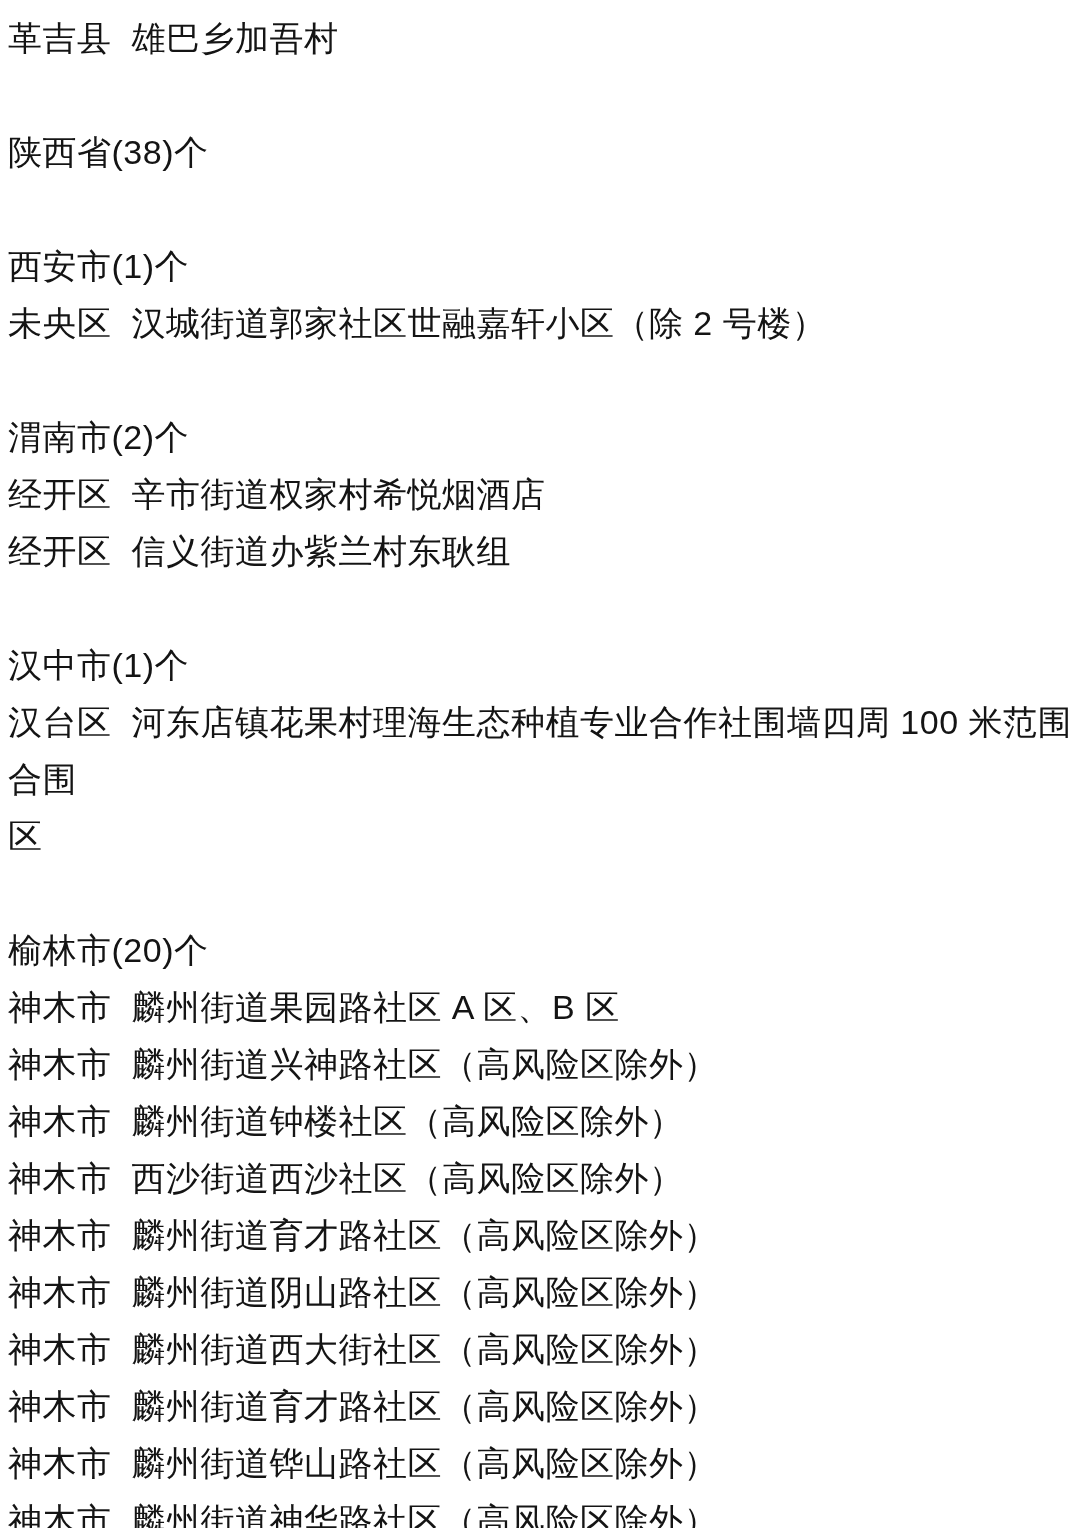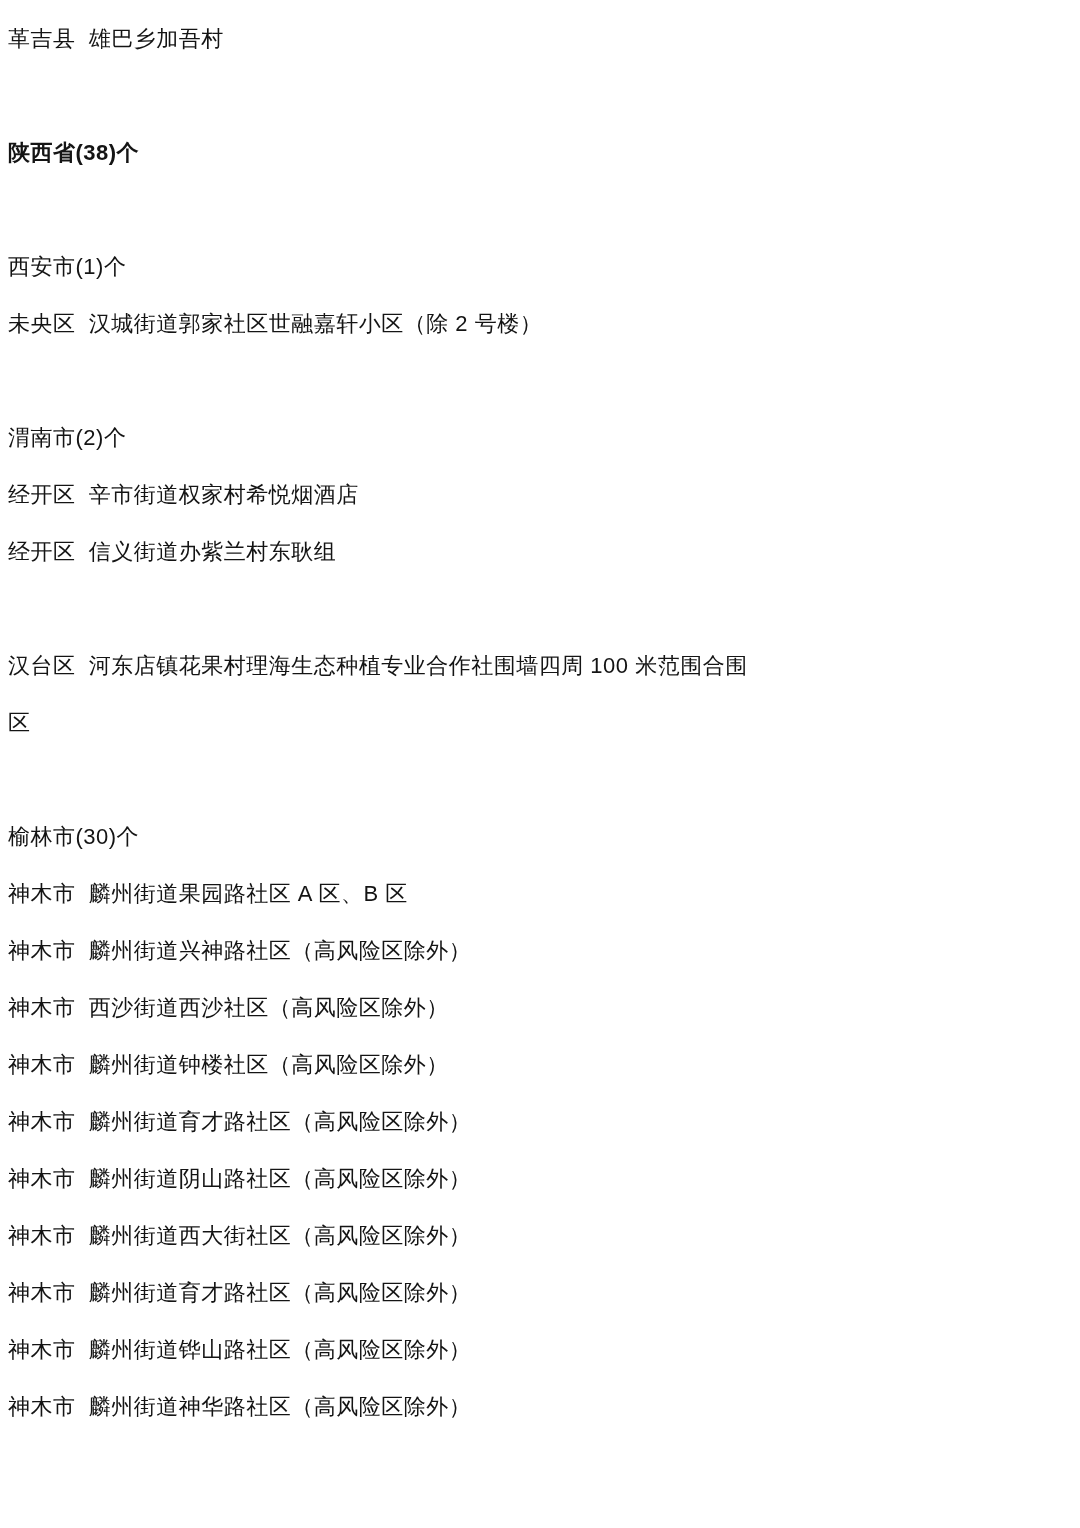--- a/index.html
+++ b/index.html
@@ -14,29 +14,29 @@
     color: #1a1a1a;
   }
   .page {
     width: 1080px;
     min-height: 1528px;
     box-sizing: border-box;
     padding: 10px 8px 0 8px;
     background: #ffffff;
   }
   .line {
-    font-size: 22px;
+    font-size: 34px;
     line-height: 57px;
     letter-spacing: 0.5px;
     color: #141414;
     white-space: pre-wrap;
     word-break: break-all;
   }
   .line.bold {
-    font-weight: 700;
+    font-weight: 400;
   }
   .spacer {
     height: 57px;
   }
 </style>
 </head>
 <body>
 
 <div class="page">
   <div id="content">
@@ -44,28 +44,29 @@
       <div class="spacer"></div>
       <div class="line bold">陕西省(38)个</div>
       <div class="spacer"></div>
       <div class="line">西安市(1)个</div>
       <div class="line">未央区  汉城街道郭家社区世融嘉轩小区（除 2 号楼）</div>
       <div class="spacer"></div>
       <div class="line">渭南市(2)个</div>
       <div class="line">经开区  辛市街道权家村希悦烟酒店</div>
       <div class="line">经开区  信义街道办紫兰村东耿组</div>
       <div class="spacer"></div>
+      <div class="line">汉中市(1)个</div>
       <div class="line">汉台区  河东店镇花果村理海生态种植专业合作社围墙四周 100 米范围合围</div>
       <div class="line">区</div>
       <div class="spacer"></div>
-      <div class="line">榆林市(30)个</div>
+      <div class="line">榆林市(20)个</div>
       <div class="line">神木市  麟州街道果园路社区 A 区、B 区</div>
       <div class="line">神木市  麟州街道兴神路社区（高风险区除外）</div>
+      <div class="line">神木市  麟州街道钟楼社区（高风险区除外）</div>
       <div class="line">神木市  西沙街道西沙社区（高风险区除外）</div>
-      <div class="line">神木市  麟州街道钟楼社区（高风险区除外）</div>
       <div class="line">神木市  麟州街道育才路社区（高风险区除外）</div>
       <div class="line">神木市  麟州街道阴山路社区（高风险区除外）</div>
       <div class="line">神木市  麟州街道西大街社区（高风险区除外）</div>
       <div class="line">神木市  麟州街道育才路社区（高风险区除外）</div>
       <div class="line">神木市  麟州街道铧山路社区（高风险区除外）</div>
       <div class="line">神木市  麟州街道神华路社区（高风险区除外）</div>
     </div>
 </div>
 
 </body></html>

